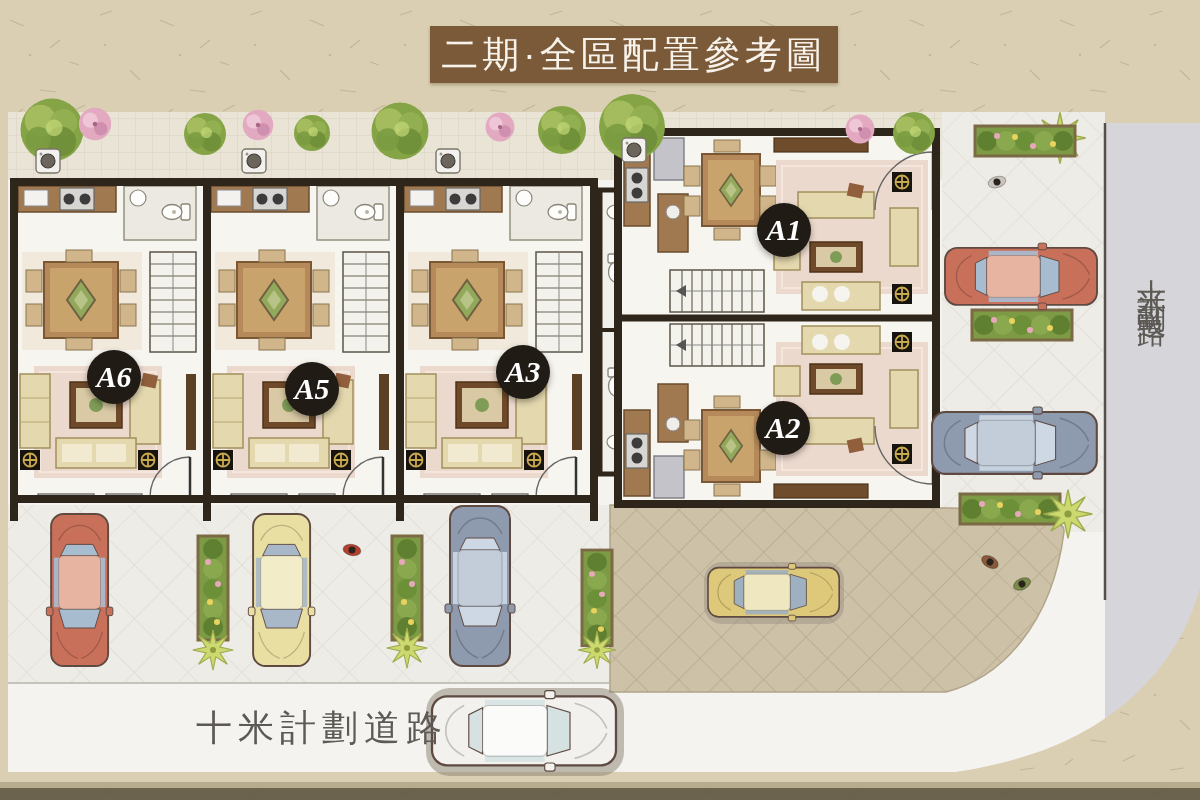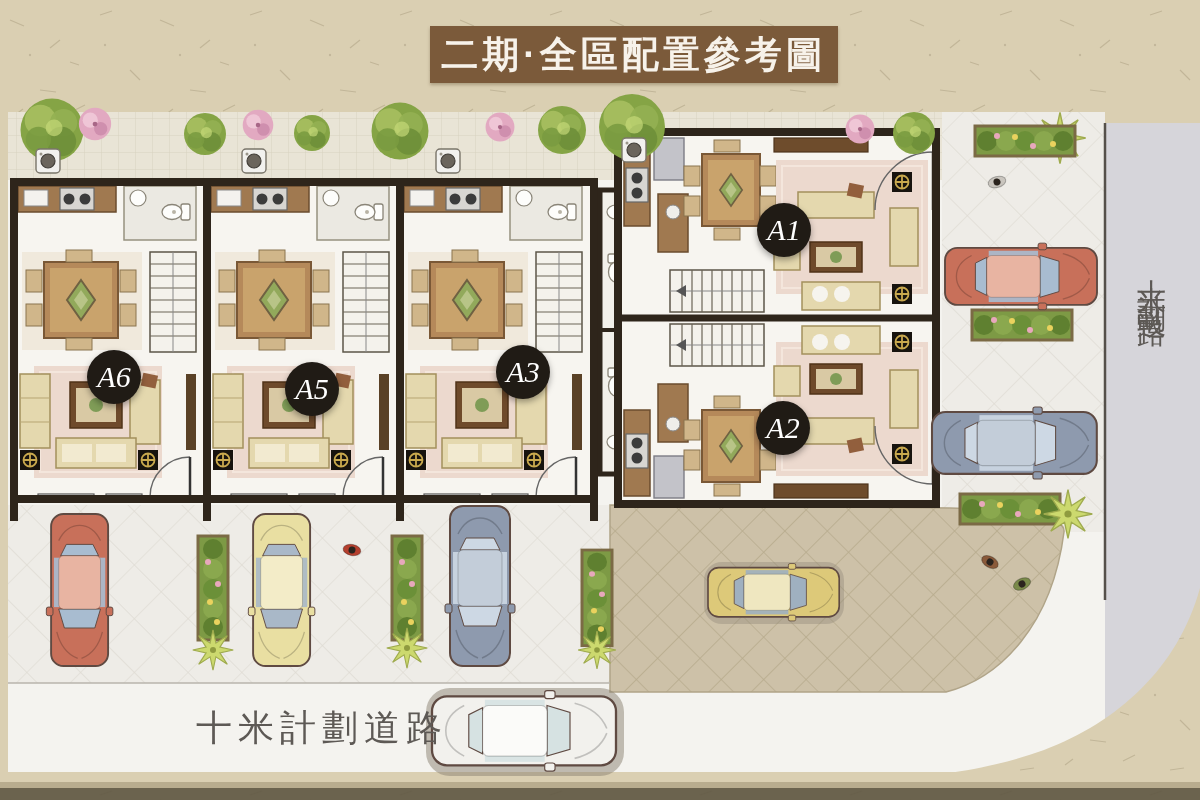--- a/index.html
+++ b/index.html
@@ -2,25 +2,25 @@
 <html><head>
 <meta charset="utf-8">
 <style>
   html,body{margin:0;padding:0;}
   #stage{position:relative;width:1200px;height:800px;overflow:hidden;
          font-family:"Liberation Sans",sans-serif;background:#dacfb2;}
   #scene{position:absolute;left:0;top:0;}
   .banner{position:absolute;left:430px;top:26px;width:408px;height:57px;
           background:#7b5a3a;display:flex;align-items:center;justify-content:center;
           box-shadow:0 2px 3px rgba(90,70,40,.35);}
-  .banner span{color:#f7f2ea;font-size:37px;font-weight:bold;letter-spacing:4px;
+  .banner span{color:#f7f2ea;font-size:37px;font-weight:normal;letter-spacing:4px;
           font-family:"Liberation Sans",sans-serif;}
   .ulabel{position:absolute;width:54px;height:54px;border-radius:50%;background:#201b15;
           color:#ffffff;display:flex;align-items:center;justify-content:center;
-          font-family:"Liberation Serif",serif;font-style:italic;font-weight:normal;
+          font-family:"Liberation Serif",serif;font-style:italic;font-weight:bold;
           font-size:30px;box-shadow:0 3px 6px rgba(0,0,0,.35);text-align:right;}
   .roadlabel{position:absolute;color:#5d5955;font-family:"Liberation Sans",sans-serif;}
   .road-bottom{left:196px;top:704px;font-size:36px;letter-spacing:6px;}
   .road-right{left:1132px;top:256px;writing-mode:vertical-rl;font-size:29px;letter-spacing:8px;}
 </style>
 </head>
 <body>
 
 <div id="stage">
 

